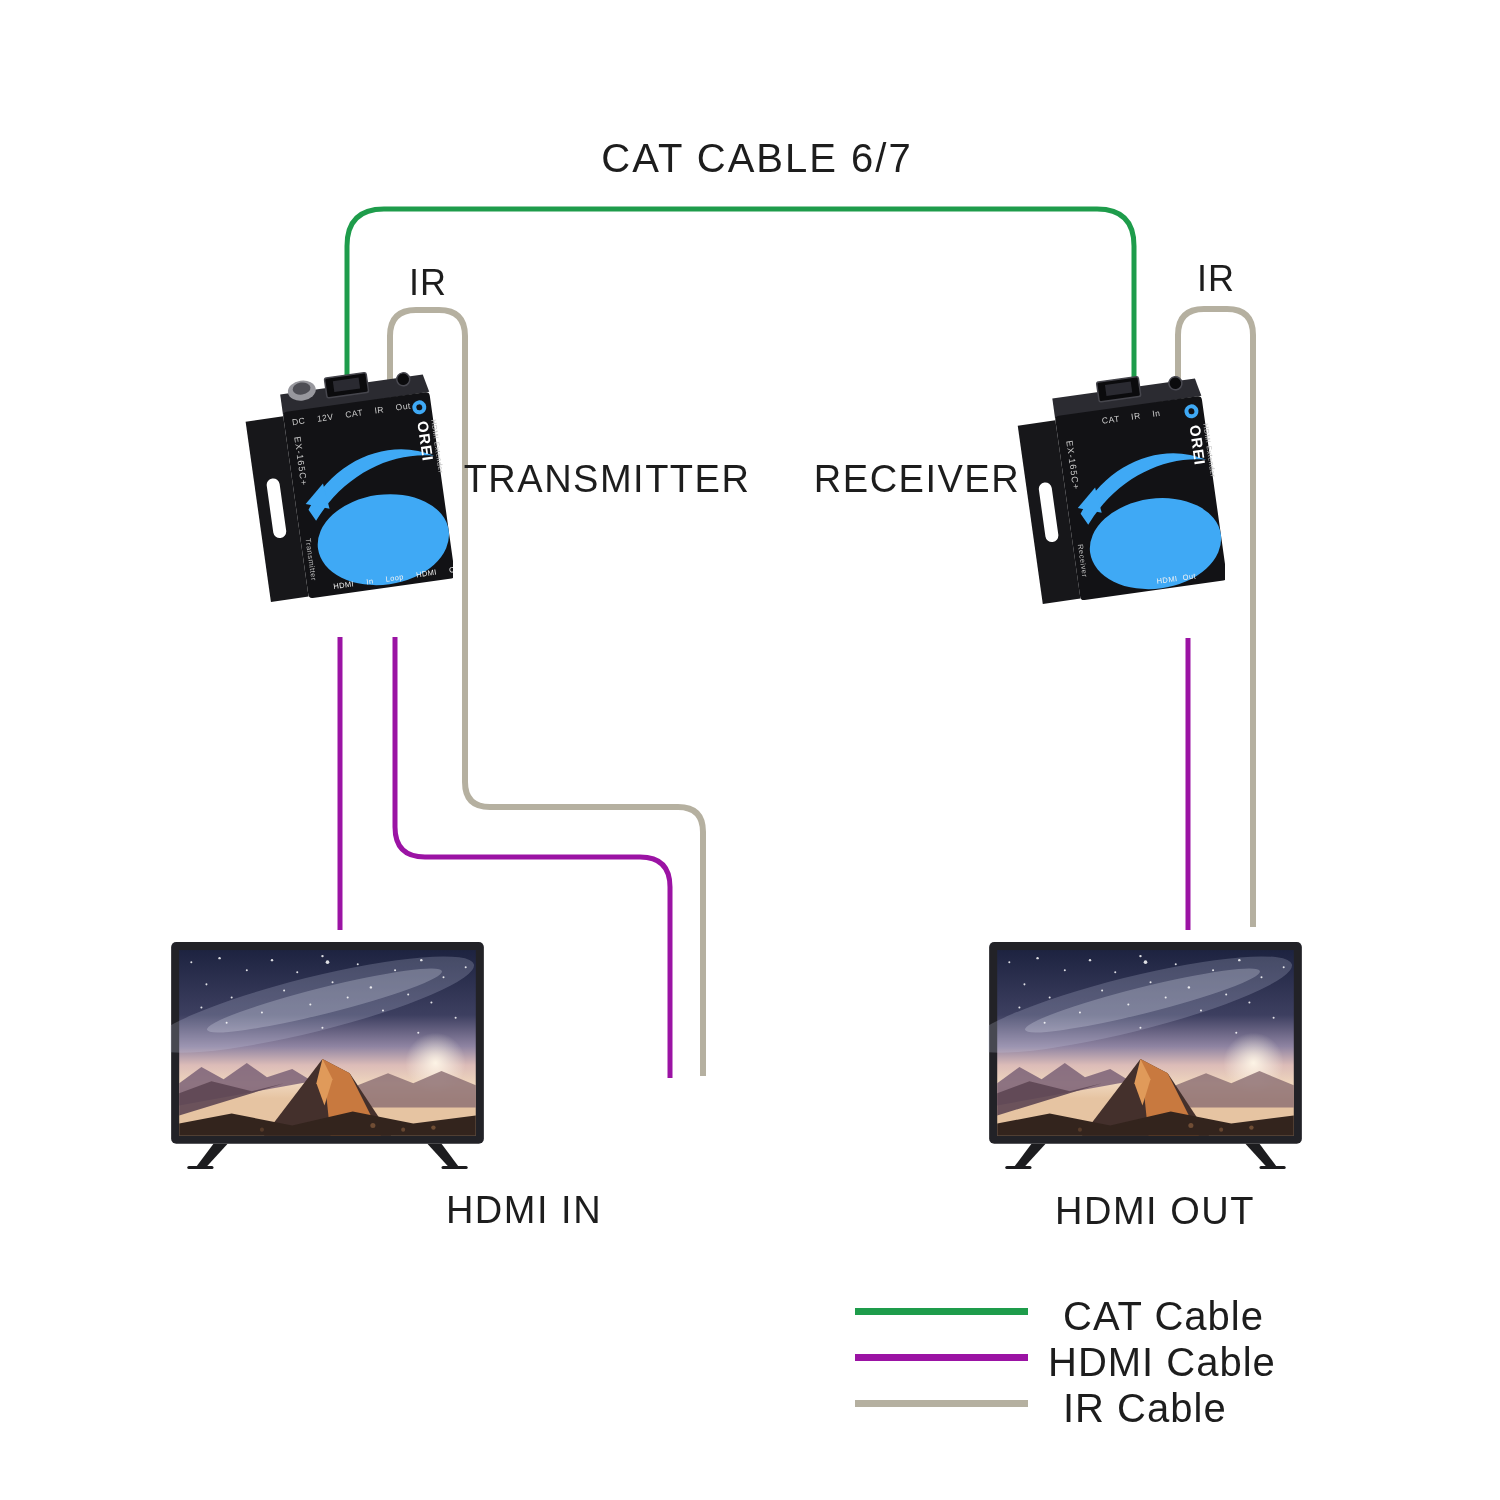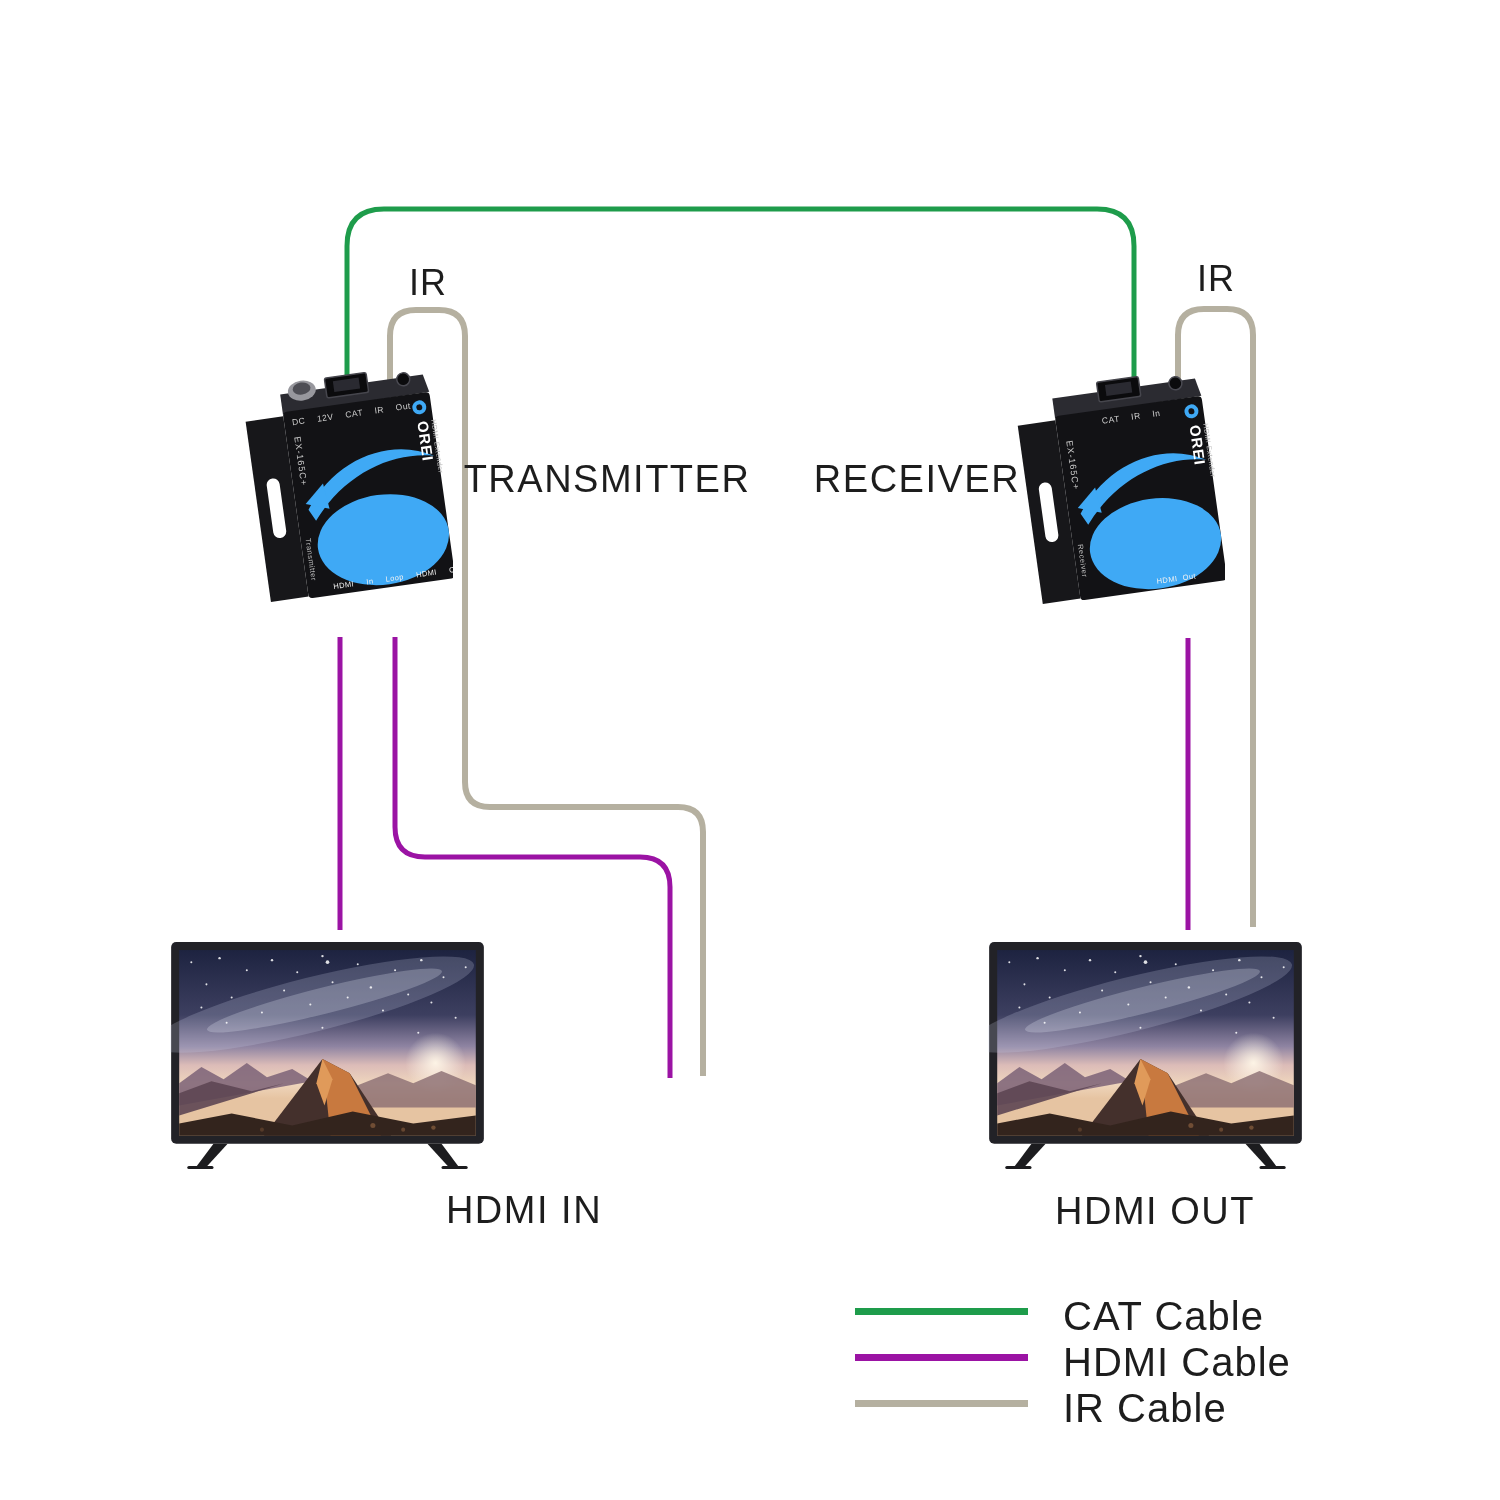--- a/index.html
+++ b/index.html
@@ -271,20 +271,21 @@
       <g>
         <polygon points="42,200 56,200 34,224 24,224" fill="#1c1c1f"></polygon>
         <polygon points="254,200 268,200 286,224 276,224" fill="#1c1c1f"></polygon>
         <rect x="16" y="222" width="26" height="3" rx="1.5" fill="#1c1c1f"></rect>
         <rect x="268" y="222" width="26" height="3" rx="1.5" fill="#1c1c1f"></rect>
       </g>
     </svg>
   </div>
 
 
+  <div class="lbl lbl-title" style="left:757px;top:136px;">CAT CABLE 6/7</div>
 
   <div class="lbl lbl-ir" style="left:428px;top:262px;">IR</div>
   <div class="lbl lbl-ir" style="left:1216px;top:258px;">IR</div>
 
   <div class="lbl" style="left:607px;top:458px;">TRANSMITTER</div>
   <div class="lbl" style="left:917px;top:458px;">RECEIVER</div>
 
   <div class="lbl" style="left:524px;top:1189px;">HDMI IN</div>
   <div class="lbl" style="left:1155px;top:1190px;">HDMI OUT</div>
 
@@ -292,21 +293,21 @@
     <div class="legend-row" style="left:855px;top:1294px;">
       <svg class="swatch-box" width="173" height="34">
         <rect x="0" y="14" width="173" height="7" fill="#1E9C4B"></rect>
       </svg>
       <span class="legend-text" style="margin-left:35px;">CAT Cable</span>
     </div>
     <div class="legend-row" style="left:855px;top:1340px;">
       <svg class="swatch-box" width="173" height="34">
         <rect x="0" y="14" width="173" height="7" fill="#9B13A4"></rect>
       </svg>
-      <span class="legend-text" style="margin-left:35px;">HDMI Cable</span>
+      <span class="legend-text" style="margin-left:20px;">HDMI Cable</span>
     </div>
     <div class="legend-row" style="left:855px;top:1386px;">
       <svg class="swatch-box" width="173" height="34">
         <rect x="0" y="14" width="173" height="7" fill="#B5B0A0"></rect>
       </svg>
       <span class="legend-text" style="margin-left:35px;">IR Cable</span>
     </div>
   </div>
 
 </div>

